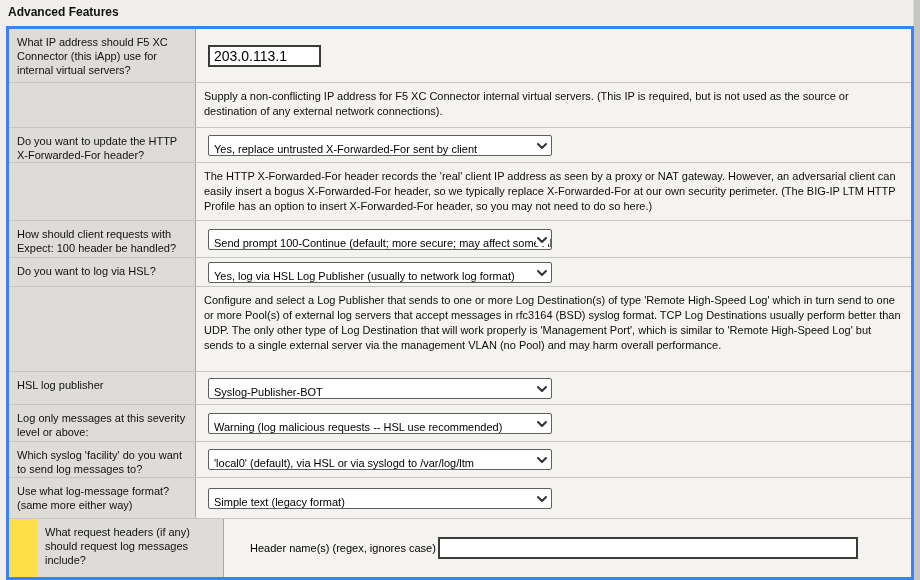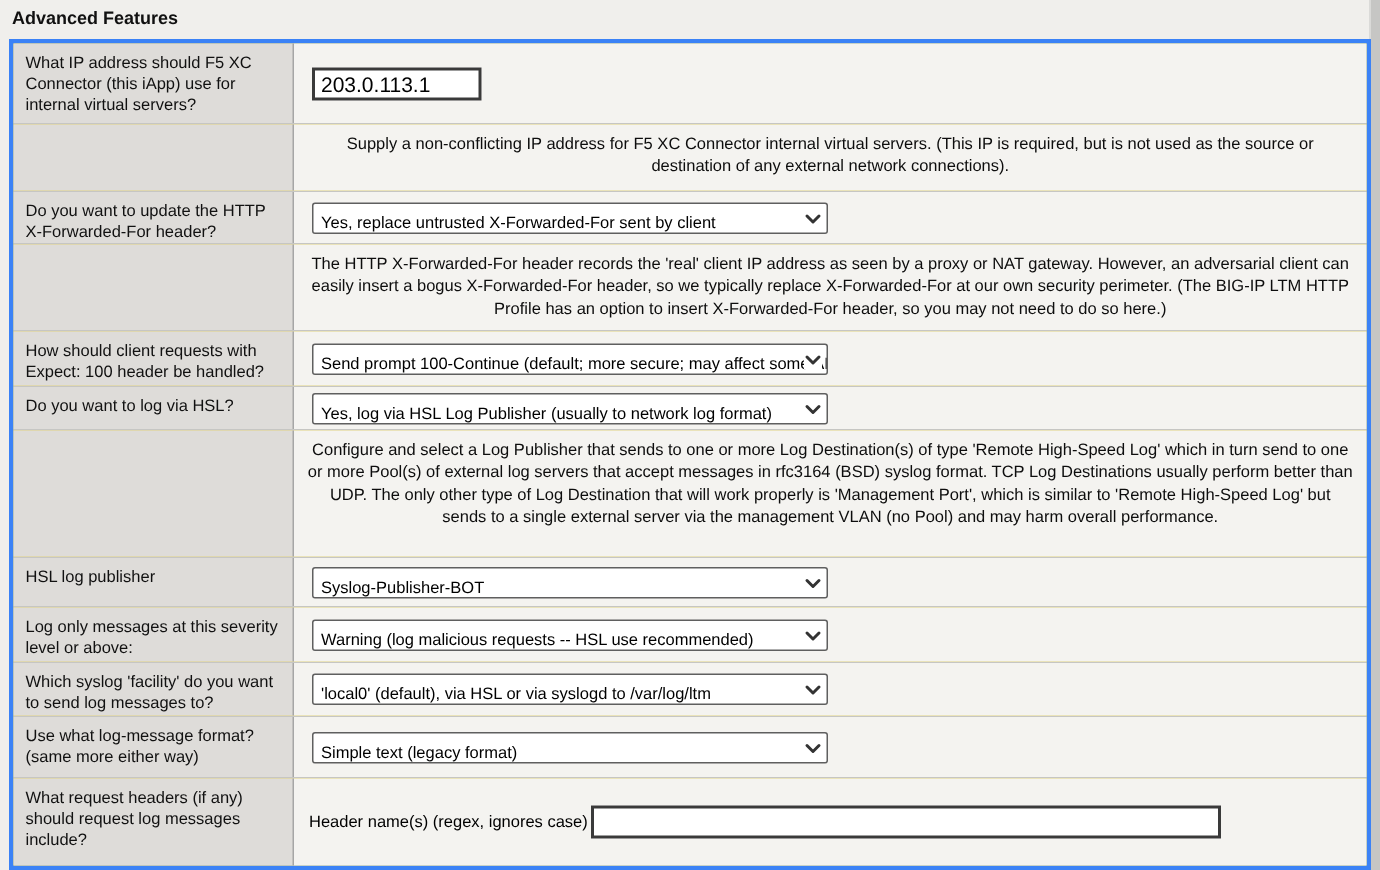--- a/index.html
+++ b/index.html
@@ -22,21 +22,21 @@
   .form-table{
     position:absolute;left:6px;top:26px;width:902px;
     border:3px solid #3b82f6;
     background:#fde047;
   }
   .row{
     display:flex;
     border-bottom:1px solid #c6c6c3;
     box-sizing:border-box;
   }
-  .row:last-child{border-bottom:none;}
+  .row:last-child{border-bottom:none;padding-left:28px;}
   .label-cell{
     width:187px;min-width:187px;
     background:#dedcd9;
     border-right:1px solid #a6a6a6;
     box-sizing:border-box;
     padding:6px 8px 0 8px;
     font-size:11px;line-height:14px;color:#111;
   }
   .content-cell{
     flex:1;
@@ -44,21 +44,20 @@
     box-sizing:border-box;
     display:flex;align-items:center;
     padding:0 8px;
     font-size:11px;
   }
   .content-cell.help-text{
     display:block;
     padding-top:6px;
     line-height:15px;
     color:#0d0d0d;
-    text-align:center;
   }
   
   .r1{height:54px}.r2{height:45px}.r3{height:35px}.r4{height:58px}
   .r5{height:37px}.r6{height:29px}.r7{height:85px}.r8{height:33px}
   .r9{height:37px}.r10{height:36px}.r11{height:41px}.r12{height:58px}
 
   .text-input{
     height:22px;box-sizing:border-box;
     border:2px solid #3a3a3a;background:#fff;
     font-family:"Liberation Sans", sans-serif;
@@ -77,21 +76,21 @@
     padding:0 20px 0 5px;
     font-size:11px;color:#000;
     white-space:nowrap;overflow:hidden;
     cursor:default;
   }
   .sel .chev{
     position:absolute;right:3px;top:4px;width:12px;height:12px;
     background:#fff;display:flex;align-items:center;justify-content:center;
   }
   .inline-label{
-    font-size:11px;white-space:nowrap;margin-left:2px;
+    font-size:11px;white-space:nowrap;margin-left:18px;
   }
 </style>
 </head>
 <body>
 
 <div class="section-title">Advanced Features</div>
 <div class="scroll-strip"></div>
 
 <div class="form-table">
 

